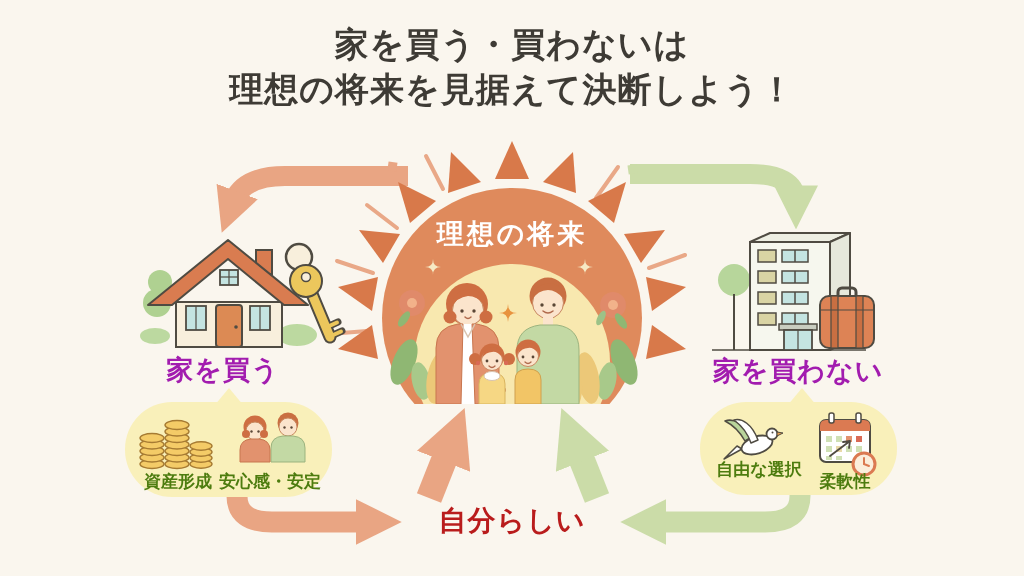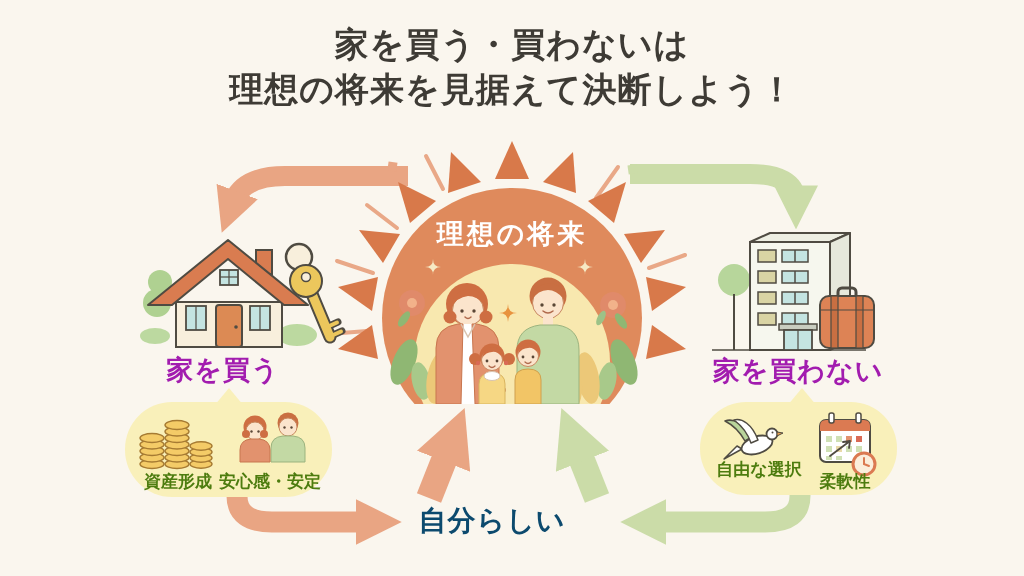--- a/index.html
+++ b/index.html
@@ -12,22 +12,22 @@
   .art{position:absolute;left:0;top:0;}
   .txt{position:absolute;transform:translateX(-50%);white-space:nowrap;}
   .title{
     position:absolute;top:22px;left:0;width:1024px;text-align:center;
     font-size:34px;font-weight:800;line-height:45px;letter-spacing:1px;color:#3E3B35;
   }
   .sun-label{top:216px;left:512px;font-size:27px;font-weight:800;letter-spacing:3px;color:#FFFFFF;}
   .big-label{font-size:27px;font-weight:800;color:#a21caf;letter-spacing:1px;}
   .small-label{font-size:17px;font-weight:700;color:#4d7c0f;}
   .bottom-label{
-    position:absolute;top:504px;left:492px;transform:translateX(-50%);
-    text-align:center;font-size:28px;font-weight:800;line-height:34px;color:#0c4a6e;letter-spacing:1px;
+    position:absolute;top:504px;left:512px;transform:translateX(-50%);
+    text-align:center;font-size:28px;font-weight:800;line-height:34px;color:#b91c1c;letter-spacing:1px;
   }
 </style>
 </head>
 <body>
 
 <div class="canvas">
 
   <svg class="art" width="1024" height="576" viewBox="0 0 1024 576">
     <defs>
       <marker id="headSalmon" viewBox="0 0 10 10" refX="4" refY="5" markerWidth="2.2" markerHeight="2.2" orient="auto">

